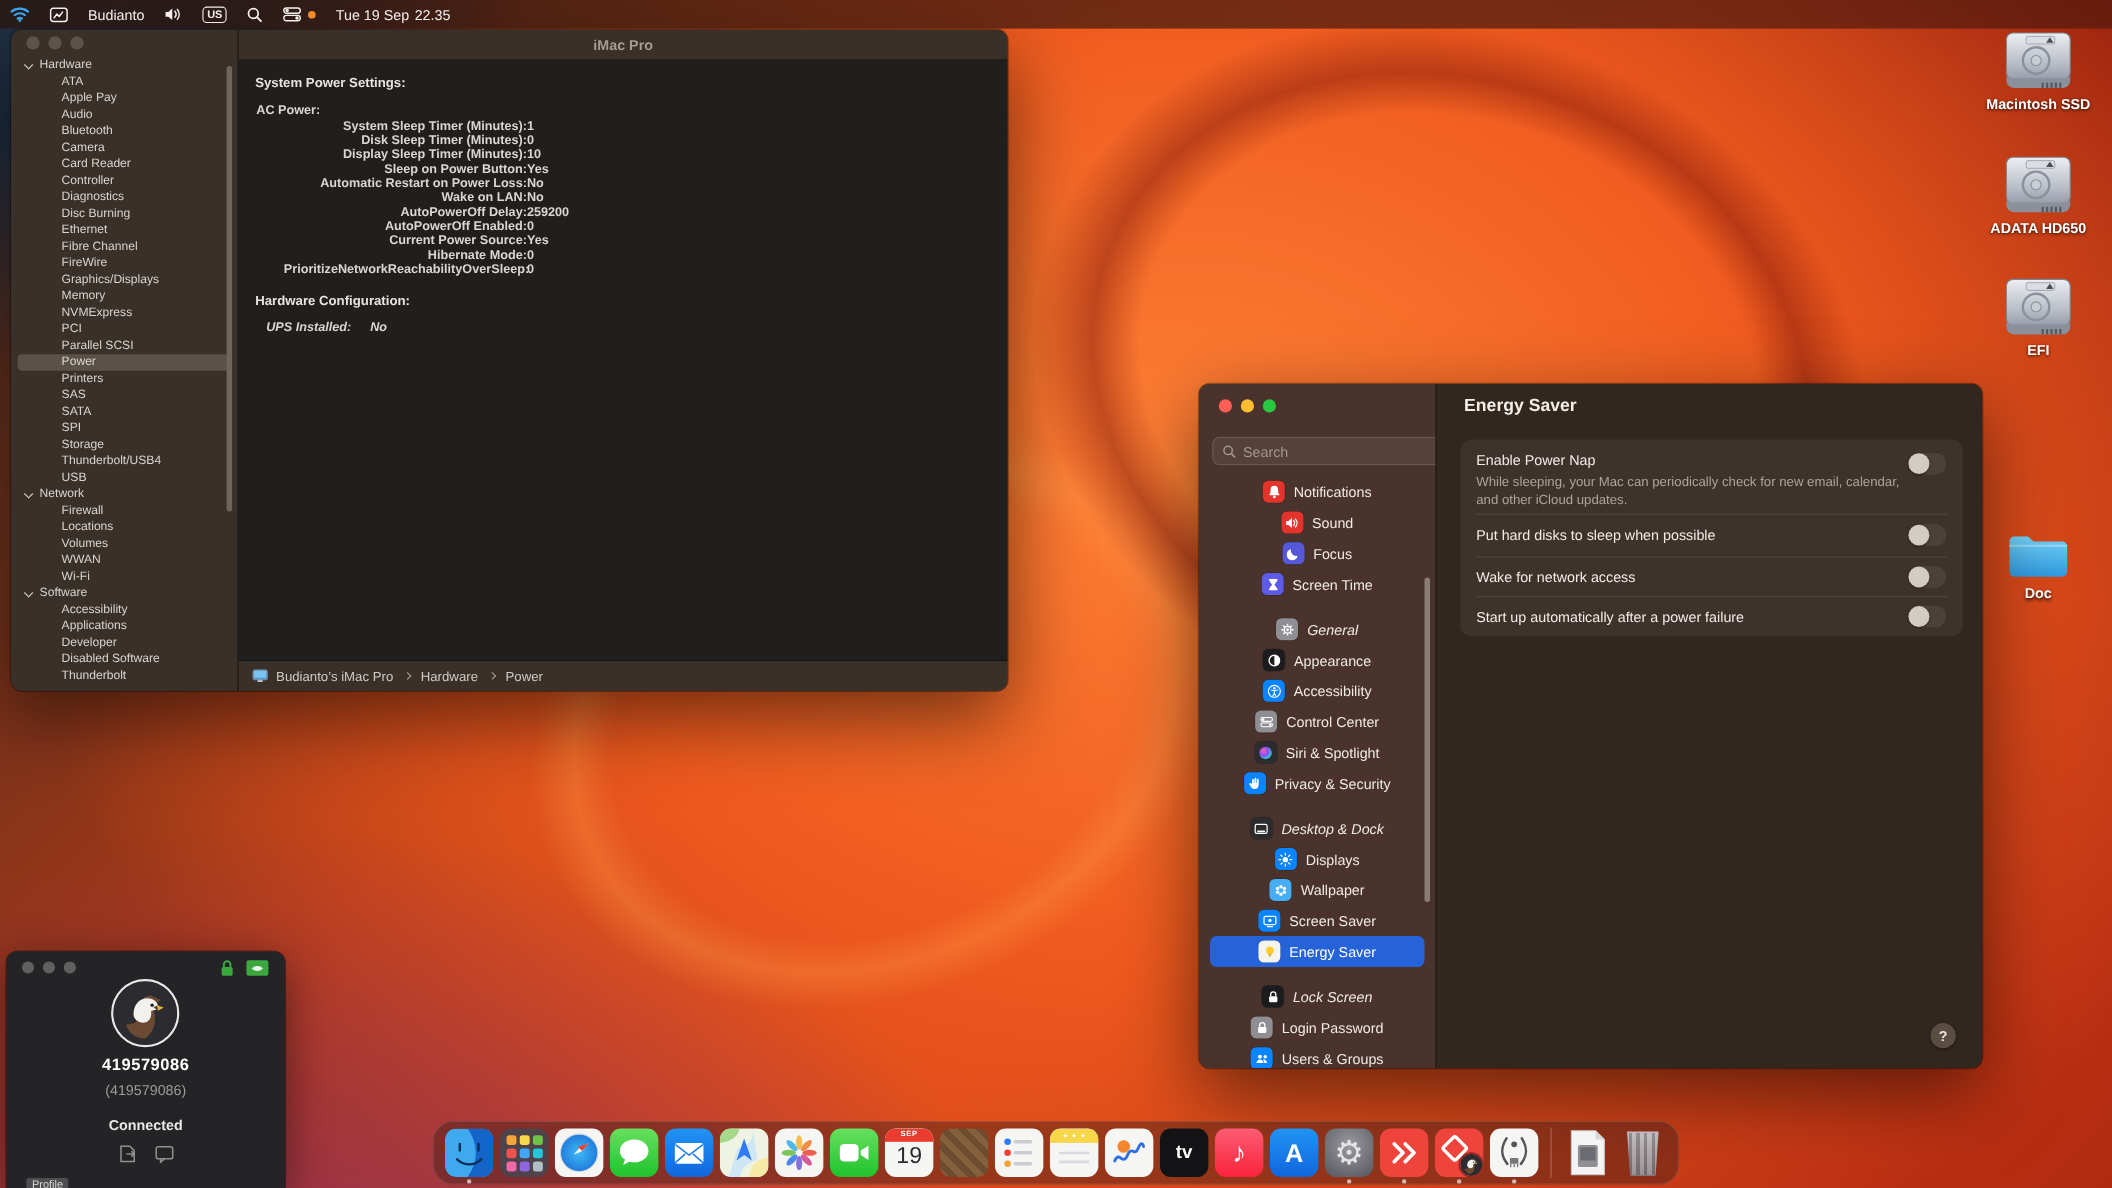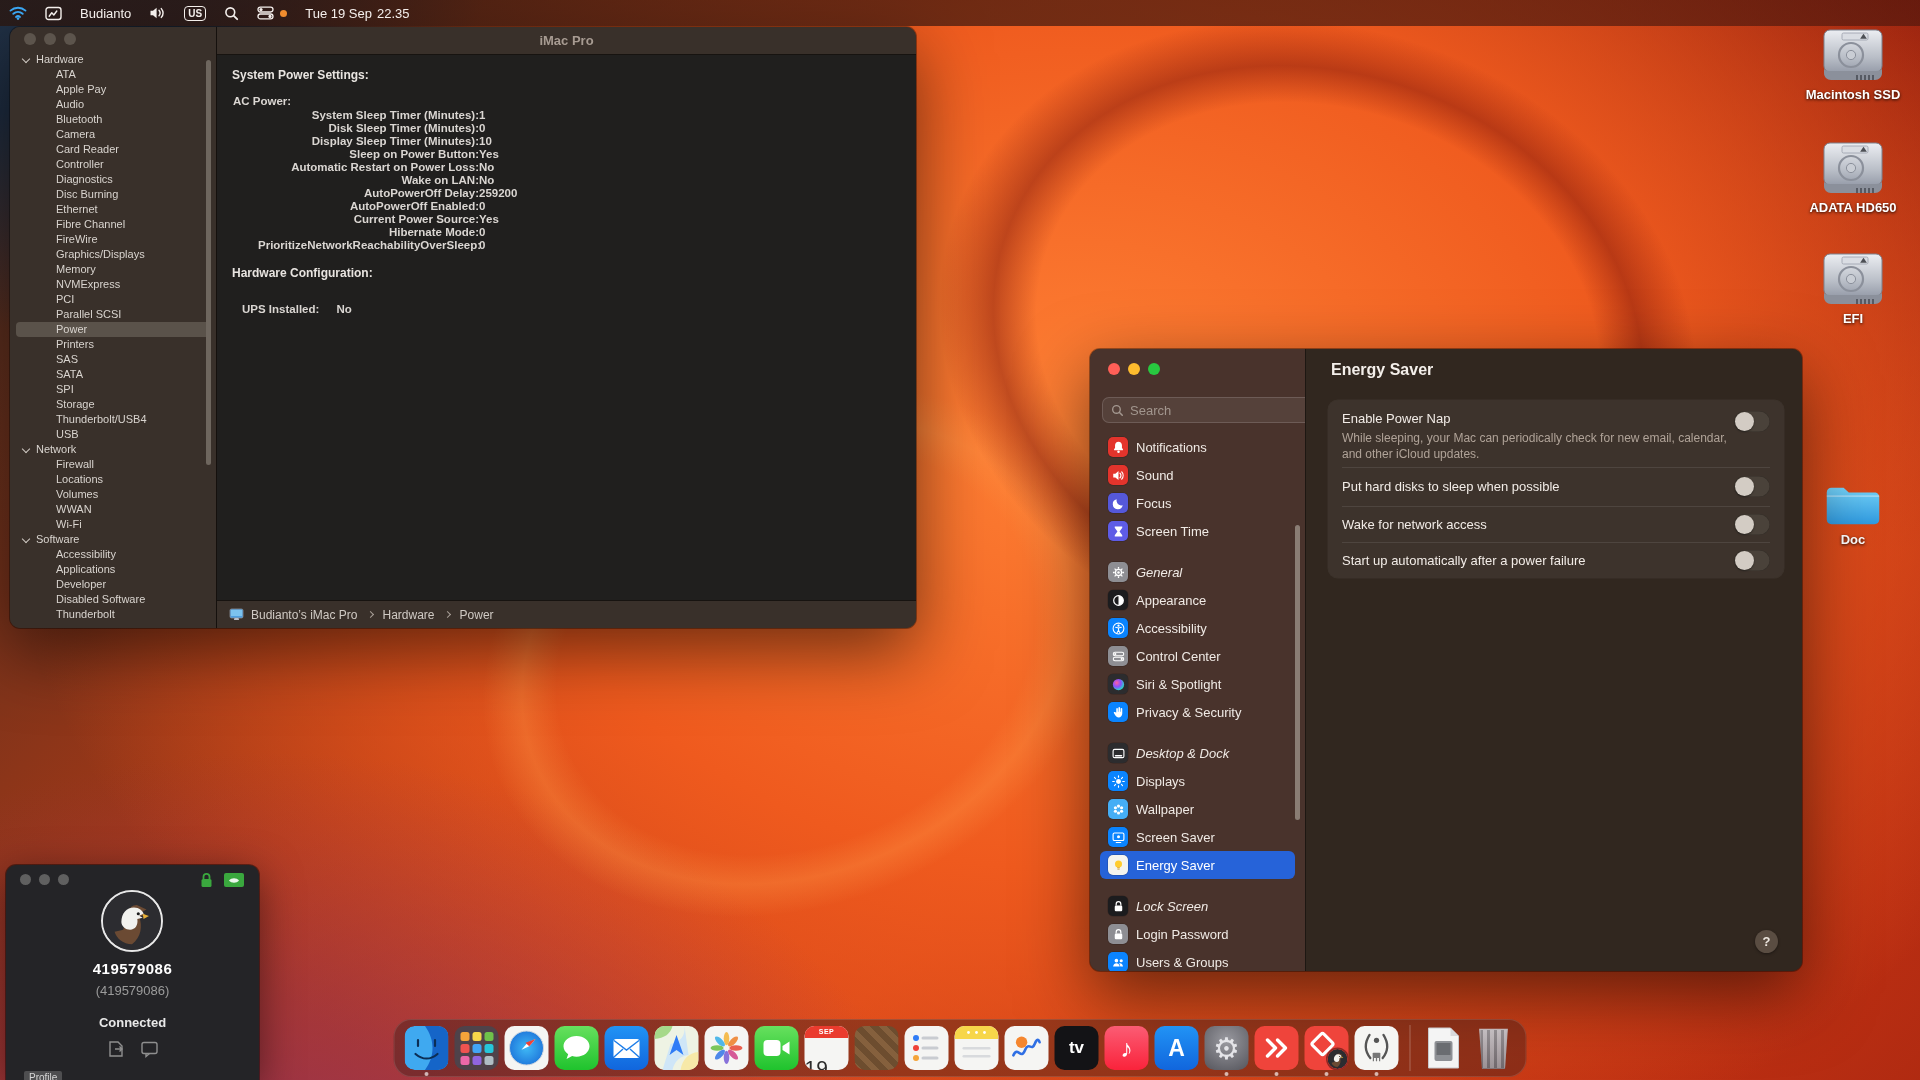--- a/index.html
+++ b/index.html
@@ -50,34 +50,34 @@
   #si-main{position:absolute;left:206px;top:0;right:0;bottom:0;border-left:1px solid #15100d;display:flex;flex-direction:column;}
   #si-titlebar{height:28px;background:#39302a;border-bottom:1px solid #171310;display:flex;align-items:center;justify-content:center;
     color:#a79b92;font-size:13px;font-weight:700;flex:none;}
   #si-body{flex:1;background:#201f1e;position:relative;color:#dad6d2;font-size:11.5px;}
   .si-h{position:absolute;left:15px;font-weight:700;font-size:12px;color:#e8e4e0;}
   .si-sub{position:absolute;left:16px;font-weight:600;}
   #si-rows{position:absolute;left:0;top:54px;width:100%;text-align:right;}
   .skv{display:flex;height:13px;line-height:13px;}
   .skv .k{width:221px;margin-left:41px;font-weight:600;}
   .skv .v{font-weight:600;}
-  #si-ups{position:absolute;left:25px;top:248px;font-weight:600;}
+  #si-ups{position:absolute;left:25px;top:237px;font-weight:600;font-style:italic;}
   #si-ups .v{margin-left:14px;}
   #si-foot{height:28px;background:#39302a;border-top:1px solid #171310;display:flex;align-items:center;gap:7px;padding-left:12px;
     color:#d0cac4;font-size:12px;flex:none;}
   .crumb-sep{width:5px;height:5px;border-right:1.4px solid #a89f97;border-top:1.4px solid #a89f97;transform:rotate(45deg);margin:0 3px;}
 
   
   #settings{left:1090px;top:349px;width:712px;height:622px;z-index:12;display:flex;background:#31271f;}
   #st-side{width:215px;flex:none;background:#49332c;position:relative;}
   #st-lights{position:absolute;left:18px;top:14px;display:flex;gap:8px;}
   #st-search{position:absolute;left:12px;top:48px;width:228px;height:26px;border-radius:7px;background:rgba(255,255,255,.07);
     border:1px solid rgba(255,255,255,.14);display:flex;align-items:center;gap:6px;padding:0 8px;color:#a2968e;font-size:13px;}
   #st-list{position:absolute;left:0;top:84px;width:100%;}
-  .st-item{height:28px;display:flex;align-items:center;gap:8px;margin:0 10px;padding:0 8px;border-radius:6px;color:#f0eae5;font-size:13px;white-space:nowrap;}
+  .st-item{height:28px;display:flex;align-items:center;gap:8px;margin:0 10px;padding:0 8px;border-radius:6px;color:#f0eae5;font-size:13px;white-space:nowrap;justify-content:center;}
   .st-item.sel{background:#2663d9;color:#fff;}
   .st-item.gap{margin-top:13px;font-style:italic;}
   .st-ic{width:20px;height:20px;border-radius:5px;flex:none;display:flex;align-items:center;justify-content:center;box-shadow:0 0 0 .5px rgba(0,0,0,.25);}
   .st-ic svg{width:15px;height:15px;display:block;}
   #st-scroll{position:absolute;left:205px;top:176px;width:5px;height:295px;border-radius:3px;background:#8a7d74;}
   #st-content{flex:1;position:relative;background:#31271f;border-left:1px solid rgba(0,0,0,.4);}
   #es-title{position:absolute;left:25px;top:12px;font-size:16px;font-weight:700;color:#f4efea;}
   #es-card{position:absolute;left:22px;top:51px;width:456px;height:178px;border-radius:10px;background:rgba(255,255,255,.06);
     box-shadow:0 0 0 .5px rgba(255,255,255,.06);}
   .es-row{position:absolute;left:0;width:100%;display:flex;align-items:center;justify-content:space-between;padding:0 14px;}
@@ -115,21 +115,21 @@
   .dk .dot{position:absolute;bottom:1px;left:50%;transform:translateX(-50%);width:4px;height:4px;border-radius:50%;background:rgba(255,255,255,.65);}
   .dk-sep{width:1px;height:46px;background:rgba(255,255,255,.28);margin:0 6px;}
   .t-grad-green{background:linear-gradient(180deg,#67e05e,#1fc32d);}
   .t-grad-blue{background:linear-gradient(180deg,#2193f5,#1166dd);}
   .t-white{background:#f5f5f3;}
   .t-black{background:#131316;}
   .t-red{background:#ef443b;}
   .glyph{color:#fff;font-weight:700;}
   #cal-month{position:absolute;top:2px;left:0;width:100%;text-align:center;font-size:7px;font-weight:700;color:#fff;letter-spacing:.5px;}
   #cal-strip{position:absolute;top:0;left:0;width:100%;height:12px;background:#ea3b2e;}
-  #cal-day{position:absolute;top:30px;left:0;width:100%;text-align:left;font-size:21px;font-weight:400;color:#2b2b2b;}
+  #cal-day{position:absolute;top:13px;left:0;width:100%;text-align:center;font-size:21px;font-weight:400;color:#2b2b2b;}
   .lp-grid{display:grid;grid-template-columns:repeat(3,9px);grid-template-rows:repeat(3,9px);gap:3px;}
   .lp-grid span{border-radius:2.5px;}
   .basket{background:repeating-linear-gradient(45deg,#85603d 0 6px,#6d4d2f 6px 12px),#76552f;}
   .trash-tile{width:36px;height:44px;background:linear-gradient(180deg,rgba(205,205,210,.9),rgba(125,125,132,.85));
     clip-path:polygon(10% 6%,90% 6%,82% 98%,18% 98%);position:relative;}
   .trash-tile::after{content:"";position:absolute;inset:8% 14% 4% 14%;
     background:repeating-linear-gradient(90deg,rgba(90,90,95,.45) 0 3px,rgba(200,200,205,.35) 3px 7px);}
 
   svg{display:block;}
   .hidden-defs{position:absolute;width:0;height:0;overflow:hidden;}

